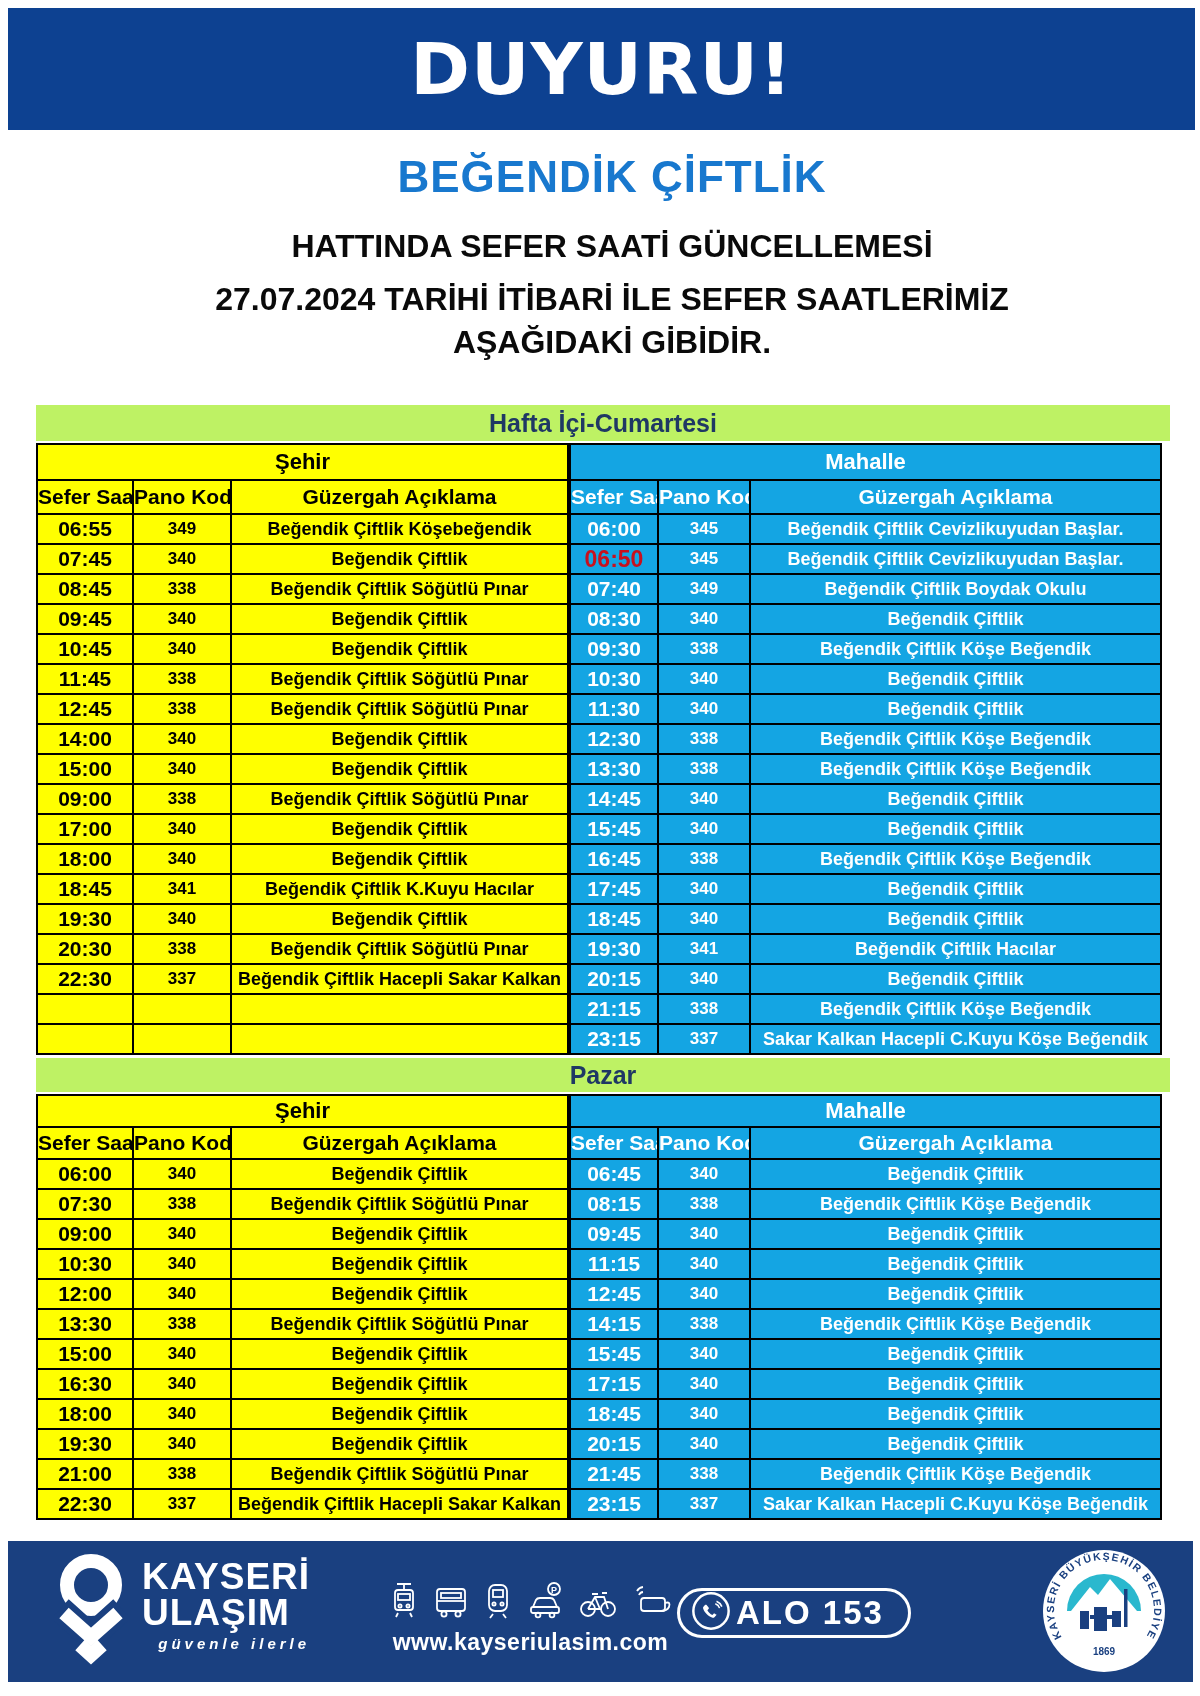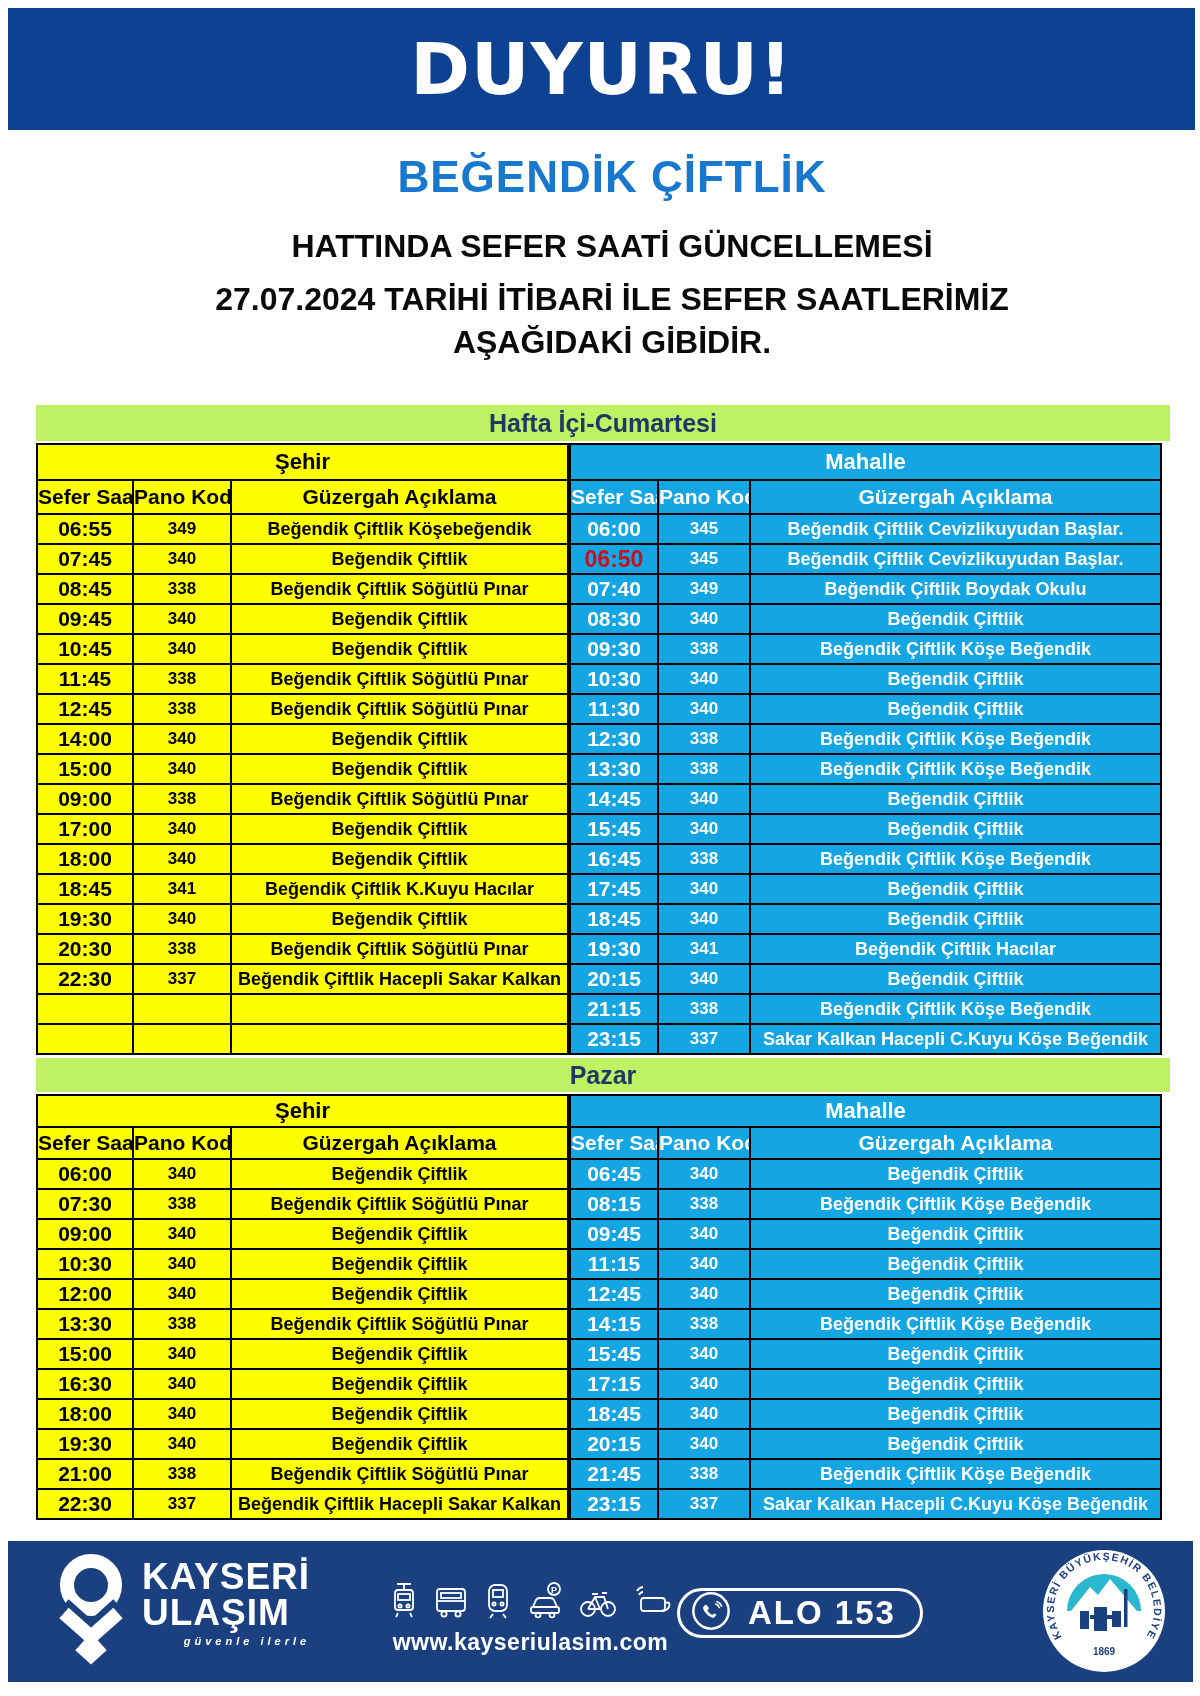--- a/index.html
+++ b/index.html
@@ -59,30 +59,30 @@
 
   
   .footer {
     position:absolute; left:8px; top:1541px; width:1185px; height:141px;
     background:#1a4080;
   }
   .brand { position:absolute; left:46px; top:12px; display:flex; }
   .brand-text { margin-left:14px; margin-top:6px; color:#fff; }
   .brand-line { font-size:37px; font-weight:bold; line-height:36px; letter-spacing:1px; }
   .brand-slogan {
-    font-size:11px; font-style:italic; font-weight:bold;
+    font-size:15px; font-style:italic; font-weight:bold;
     letter-spacing:4px; text-align:right; margin-top:4px; color:#fff;
   }
   .mid-block { position:absolute; left:380px; top:40px; width:285px; text-align:center; }
   .icon-row { display:flex; justify-content:space-between; align-items:flex-end; }
   .site-url { margin-top:6px; color:#fff; font-weight:bold; font-size:23px; letter-spacing:0.5px; }
   .alo-pill {
     position:absolute; left:669px; top:47px; height:50px;
     border:3px solid #fff; border-radius:30px; display:flex; align-items:center;
-    padding:0 24px 0 10px; gap:16px;
+    padding:0 24px 0 10px; gap:4px;
   }
   .alo-label { color:#fff; font-weight:bold; font-size:33px; letter-spacing:2px; }
   .seal { position:absolute; left:1034px; top:8px; }
 </style>
 </head>
 <body>
 
 <div class="banner">
   <div class="banner-title">DUYURU!</div>
 </div>

